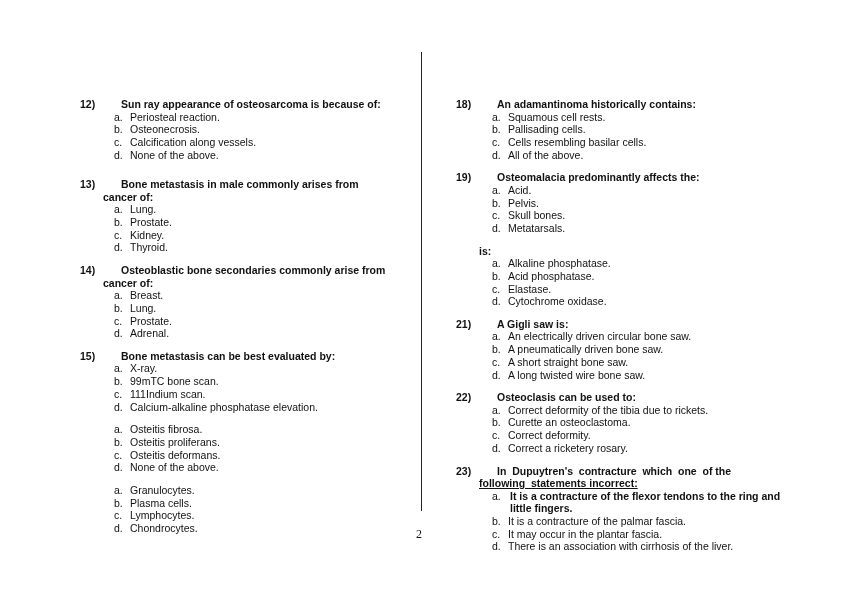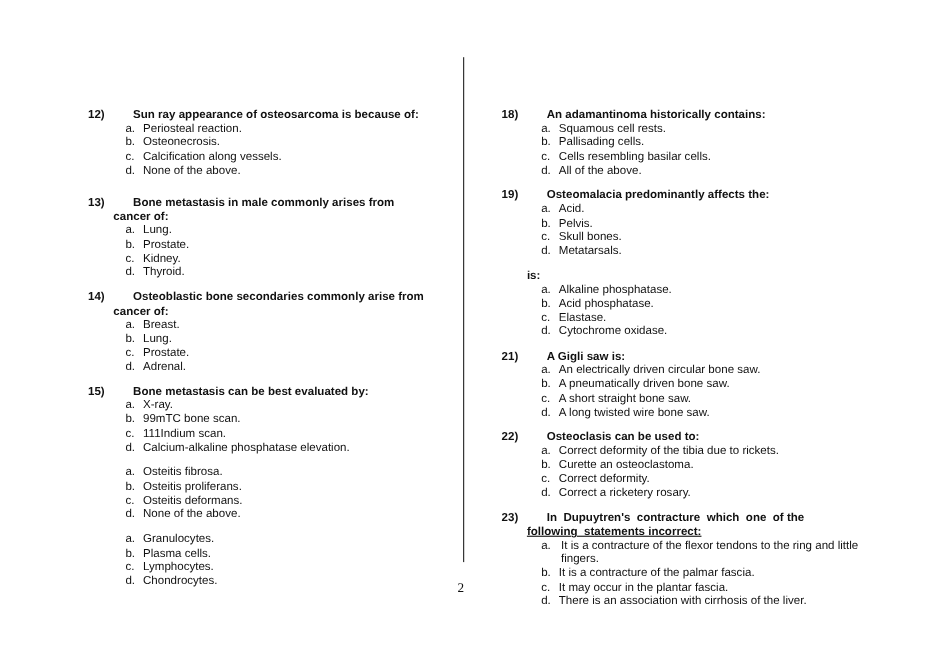--- a/index.html
+++ b/index.html
@@ -139,21 +139,21 @@
       <li><span class="lt">d.</span><span>Correct a ricketery rosary.</span></li>
     </ul>
   </div>
 
   <div class="q">
     <div class="q-head"><span class="q-num">23)</span><span style="white-space:pre;">In  Dupuytren's  contracture  which  one  of the</span></div>
     <div class="q-head q-text-cont" style="white-space:pre;text-decoration:underline;">following  statements incorrect:</div>
     <ul class="opts" style="padding-left:36px; width:300px;">
       <li>
           <span class="lt">a.</span>
-          <span style="display:block; padding-left:2px;">It is a contracture of the flexor tendons to the ring and little fingers.</span>
+          <span style="display:block; padding-left:2px;font-weight:bold;">It is a contracture of the flexor tendons to the ring and little fingers.</span>
         </li>
       <li><span class="lt">b.</span><span>It is a contracture of the palmar fascia.</span></li>
       <li><span class="lt">c.</span><span>It may occur in the plantar fascia.</span></li>
       <li><span class="lt">d.</span><span>There is an association with cirrhosis of the liver.</span></li>
     </ul>
   </div>
 </div>
 
 <div class="page-num">2</div>
 

